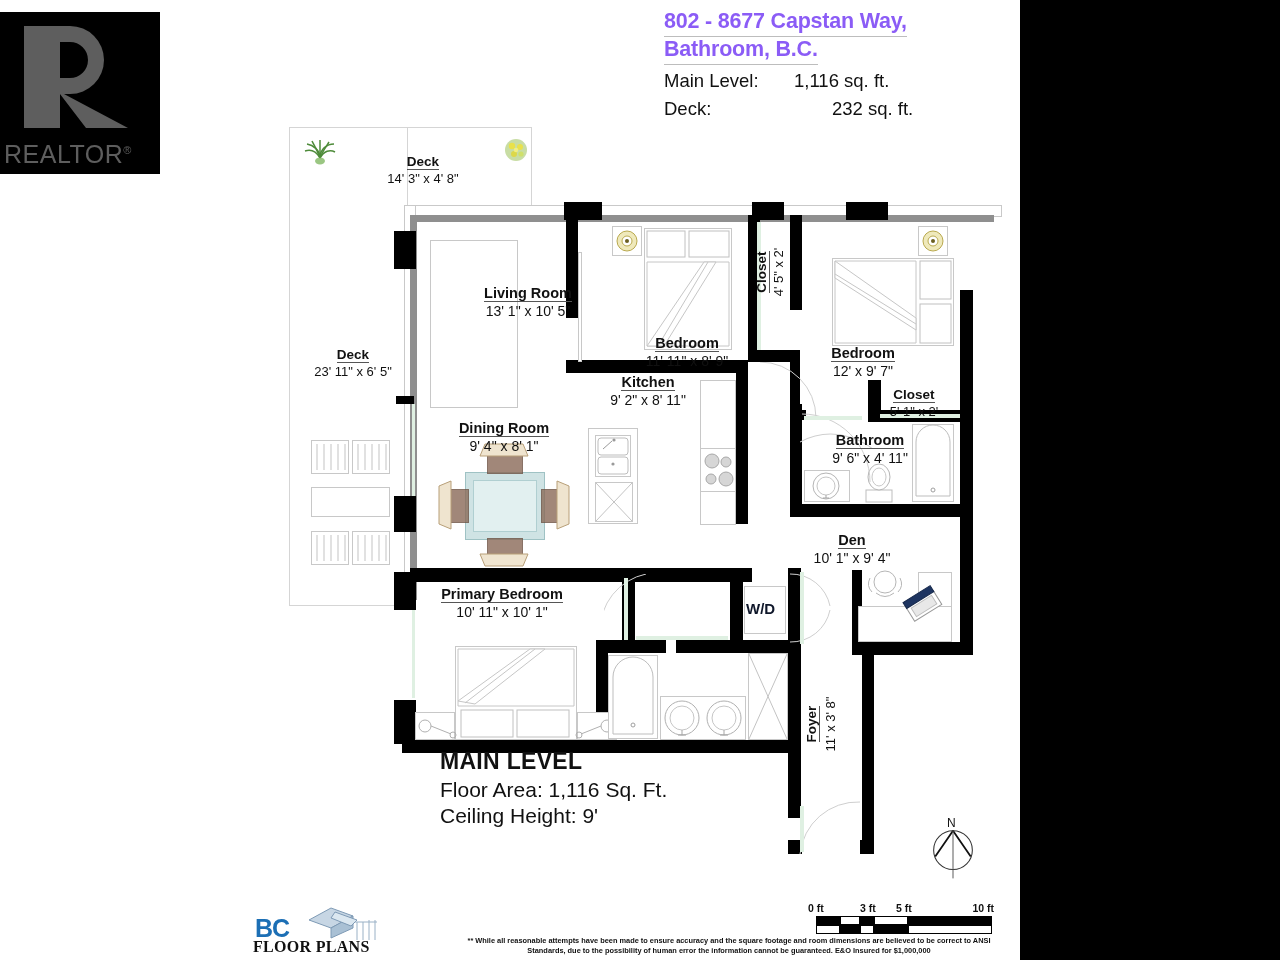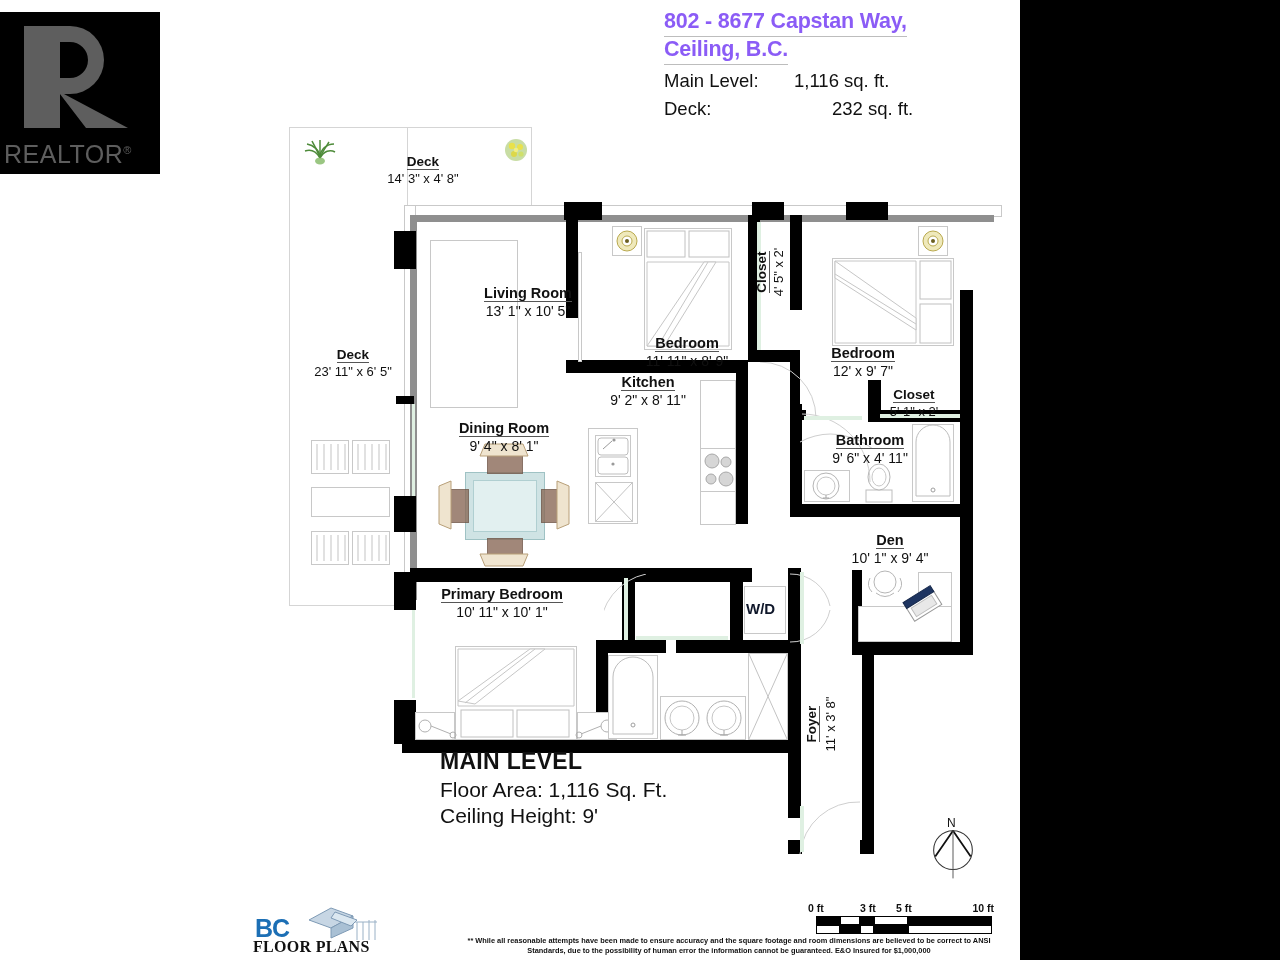--- a/index.html
+++ b/index.html
@@ -85,21 +85,21 @@
         <rect x="0" y="0" width="128" height="122" fill="#000"></rect>
         <path d="M14 10 h46 a34 34 0 0 1 0 68 h-6 L118 112 h-42 L50 78 v34 H14 Z
                  M50 26 v36 h10 a18 18 0 0 0 0 -36 Z" fill="#5e5e5e"></path>
       </svg>
       <div class="realtor-word"><span>REALTOR</span><sup>®</sup></div>
     </div>
 
     <div class="hdr">
       <div class="addr">
         <span>802 - 8677 Capstan Way,</span>
-        <span>Ceiling, B.C.</span>
+        <span>Bathroom, B.C.</span>
       </div>
       <div class="trow">
         <div class="tlab">Main Level:</div>
         <div class="tval">1,116 sq. ft.</div>
       </div>
       <div class="trow">
         <div class="tlab">Deck:</div>
         <div class="tval" style="margin-left:38px;">232 sq. ft.</div>
       </div>
     </div>
@@ -414,21 +414,21 @@
         <div class="dm">12' x 9' 7"</div>
       </div>
       <div class="lbl" style="left:858px;top:385px;width:112px;">
         <div class="nm">Closet</div>
         <div class="dm">5' 1" x 2'</div>
       </div>
       <div class="lbl big" style="left:806px;top:431px;width:128px;">
         <div class="nm">Bathroom</div>
         <div class="dm">9' 6" x 4' 11"</div>
       </div>
-      <div class="lbl big" style="left:834px;top:531px;width:112px;">
+      <div class="lbl big" style="left:796px;top:531px;width:112px;">
         <div class="nm">Den</div>
         <div class="dm">10' 1" x 9' 4"</div>
       </div>
       <div class="lbl big" style="left:424px;top:585px;width:156px;">
         <div class="nm">Primary Bedroom</div>
         <div class="dm">10' 11" x 10' 1"</div>
       </div>
       <div class="lbl rot" style="left:802px;top:770px;width:92px;">
         <div class="nm">Foyer</div>
       </div>

